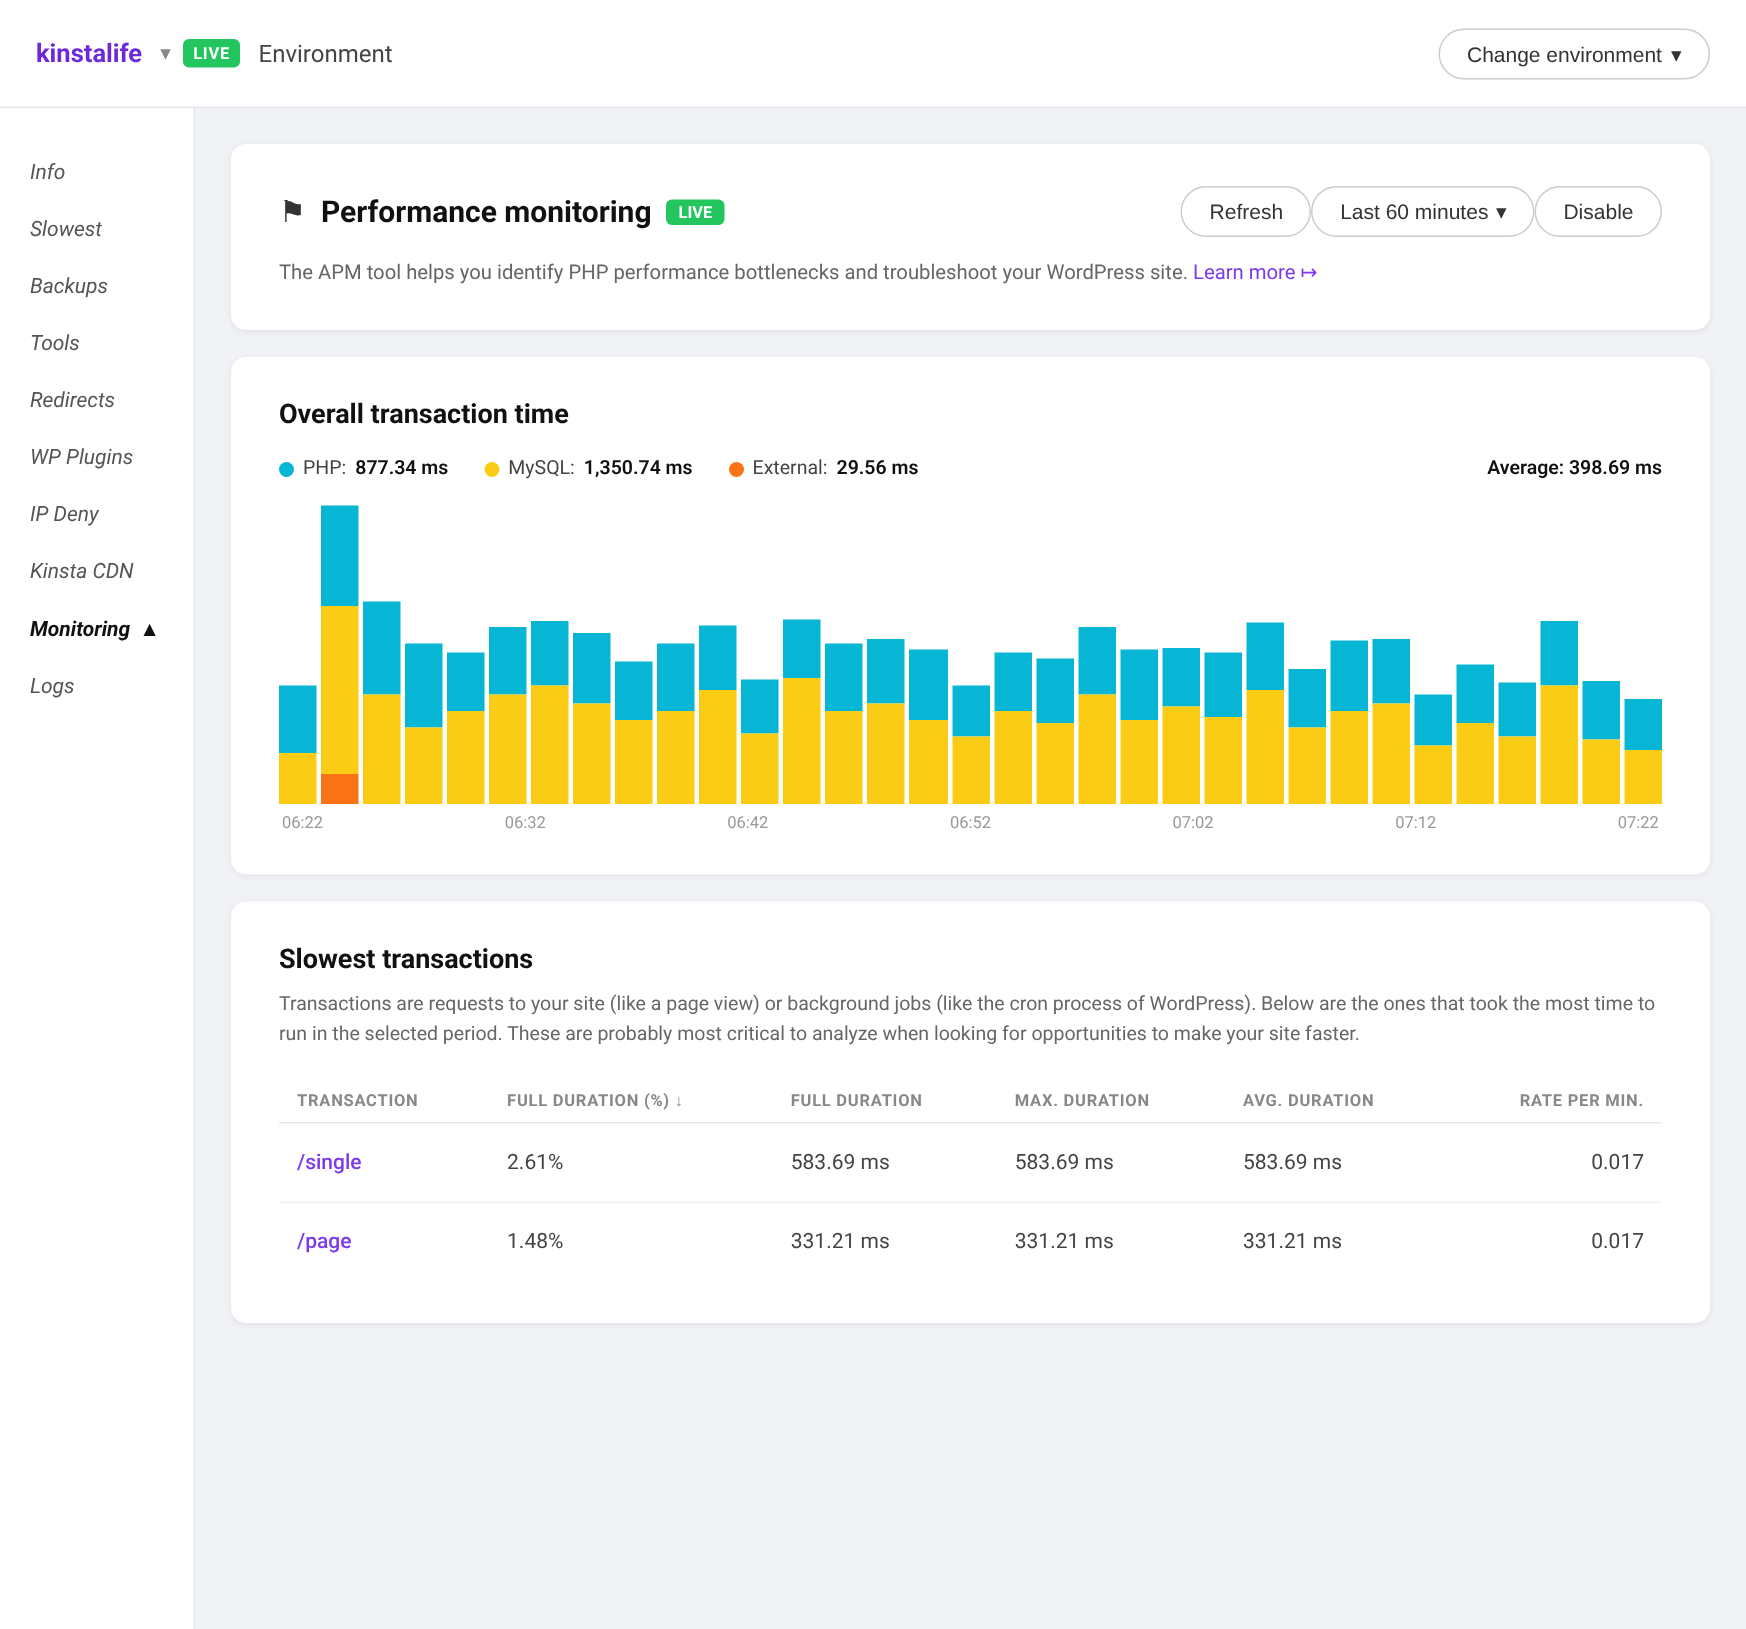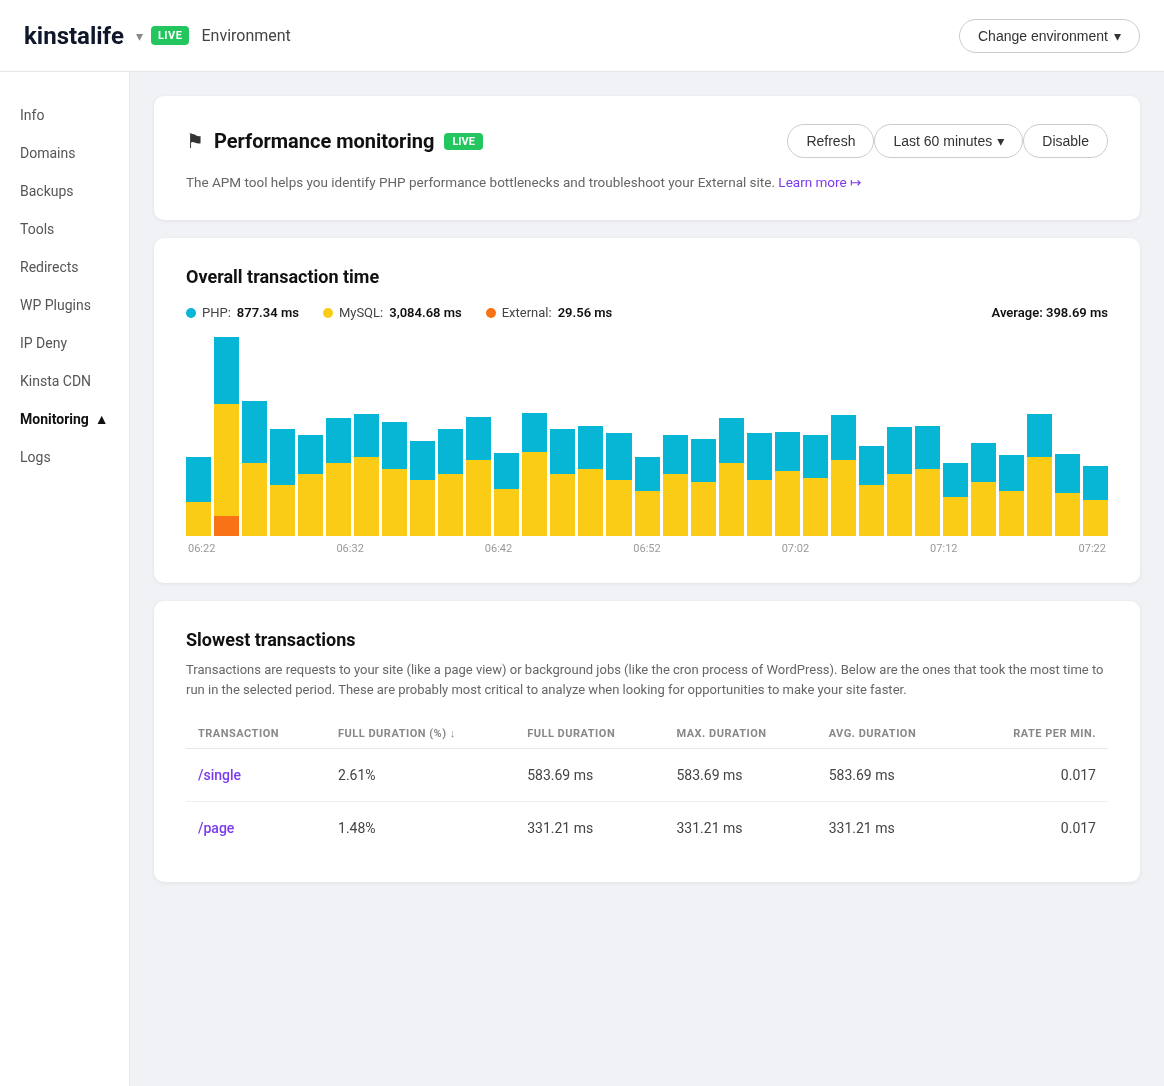--- a/index.html
+++ b/index.html
@@ -5,41 +5,41 @@
     * { box-sizing: border-box; margin: 0; padding: 0; }
     body { font-family: -apple-system, BlinkMacSystemFont, 'Segoe UI', Roboto, sans-serif; background: #f0f2f5; color: #333; }
 
     
     .header {
       display: flex; align-items: center; justify-content: space-between;
       background: #fff; padding: 0 24px; height: 72px;
       border-bottom: 1px solid #e5e7eb;
     }
     .header-left { display: flex; align-items: center; gap: 8px; }
-    .logo { font-size: 24px; font-weight: 700; color: #0f172a; }
+    .logo { font-size: 17px; font-weight: 700; color: #6d28d9; }
     .logo-chevron { color: #888; font-size: 14px; margin-left: 4px; }
     .live-badge {
       background: #22c55e; color: #fff; font-size: 11px; font-weight: 700;
       padding: 3px 7px; border-radius: 4px; letter-spacing: 0.5px;
     }
     .env-label { font-size: 16px; color: #444; margin-left: 4px; }
     .change-env-btn {
       display: flex; align-items: center; gap: 6px;
       border: 1.5px solid #ccc; border-radius: 20px;
       background: #fff; padding: 8px 18px; font-size: 14px; cursor: pointer;
       color: #333;
     }
 
     
     .layout { display: flex; min-height: calc(100vh - 72px); }
 
     
     .sidebar {
       width: 130px; background: #fff; border-right: 1px solid #e5e7eb;
-      padding: 24px 0; flex-shrink: 0;
+      padding: 24px 0; flex-shrink: 0; font-style: italic;
     }
     .sidebar-item {
       padding: 11px 20px; font-size: 14px; color: #555; cursor: pointer;
       display: flex; align-items: center; gap: 6px;
     }
     .sidebar-item.active { font-weight: 700; color: #111; }
 
     
     .main { flex: 1; padding: 24px; display: flex; flex-direction: column; gap: 18px; }
 
@@ -132,21 +132,21 @@
   </button>
 </div>
 
 <div class="layout">
 
   <nav class="sidebar">
     <div class="sidebar-item">
       <span>Info</span>
     </div>
     <div class="sidebar-item">
-      <span>Domains</span>
+      <span>Slowest</span>
     </div>
     <div class="sidebar-item">
       <span>Backups</span>
     </div>
     <div class="sidebar-item">
       <span>Tools</span>
     </div>
     <div class="sidebar-item">
       <span>Redirects</span>
     </div>
@@ -184,37 +184,37 @@
           <button class="btn-outline">
             <span>Last 60 minutes</span>
             <span>▾</span>
           </button>
           <button class="btn-outline">
             <span>Disable</span>
           </button>
         </div>
       </div>
       <p class="perf-desc">
-        <span>The APM tool helps you identify PHP performance bottlenecks and troubleshoot your External site.</span>
+        <span>The APM tool helps you identify PHP performance bottlenecks and troubleshoot your WordPress site.</span>
         <a href="#">Learn more ↦</a>
       </p>
     </div>
 
     <div class="card">
       <div class="chart-title">Overall transaction time</div>
       <div class="legend">
         <div class="legend-item">
           <span class="dot dot-php"></span>
           <span>PHP:</span>
           <span class="legend-value">877.34 ms</span>
         </div>
         <div class="legend-item">
           <span class="dot dot-mysql"></span>
           <span>MySQL:</span>
-          <span class="legend-value">3,084.68 ms</span>
+          <span class="legend-value">1,350.74 ms</span>
         </div>
         <div class="legend-item">
           <span class="dot dot-ext"></span>
           <span>External:</span>
           <span class="legend-value">29.56 ms</span>
         </div>
         <div class="legend-avg">
           <span>Average:</span>
           <span class="legend-value">398.69 ms</span>
         </div>

